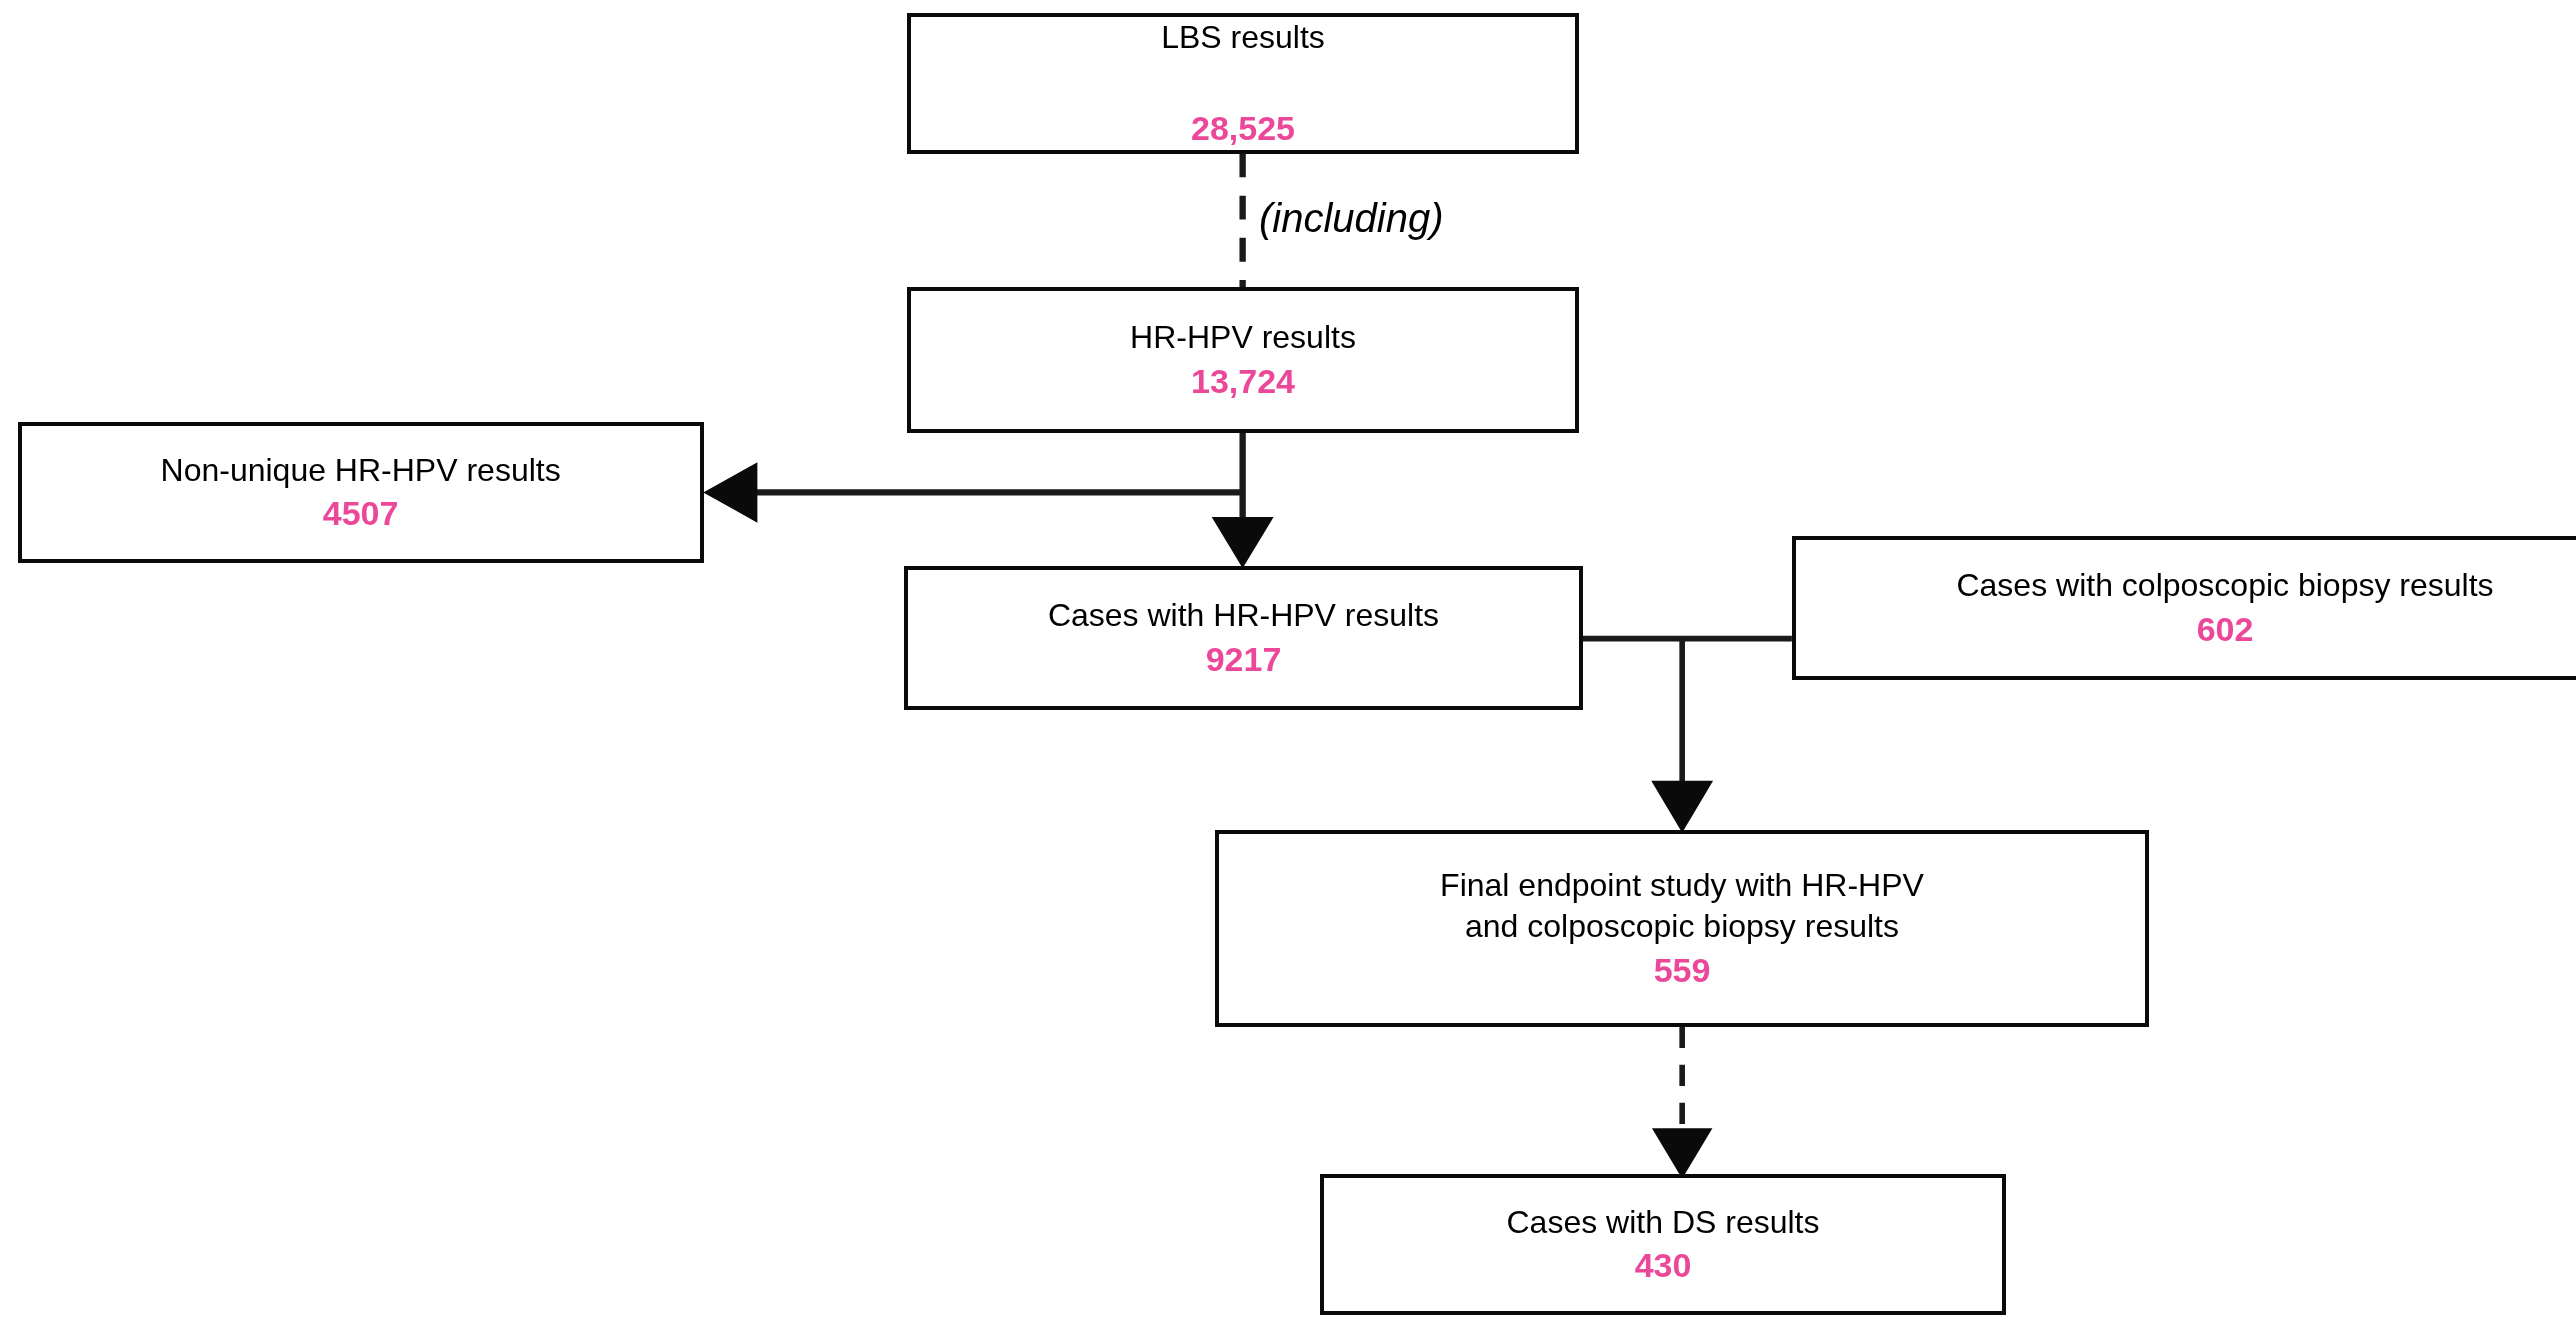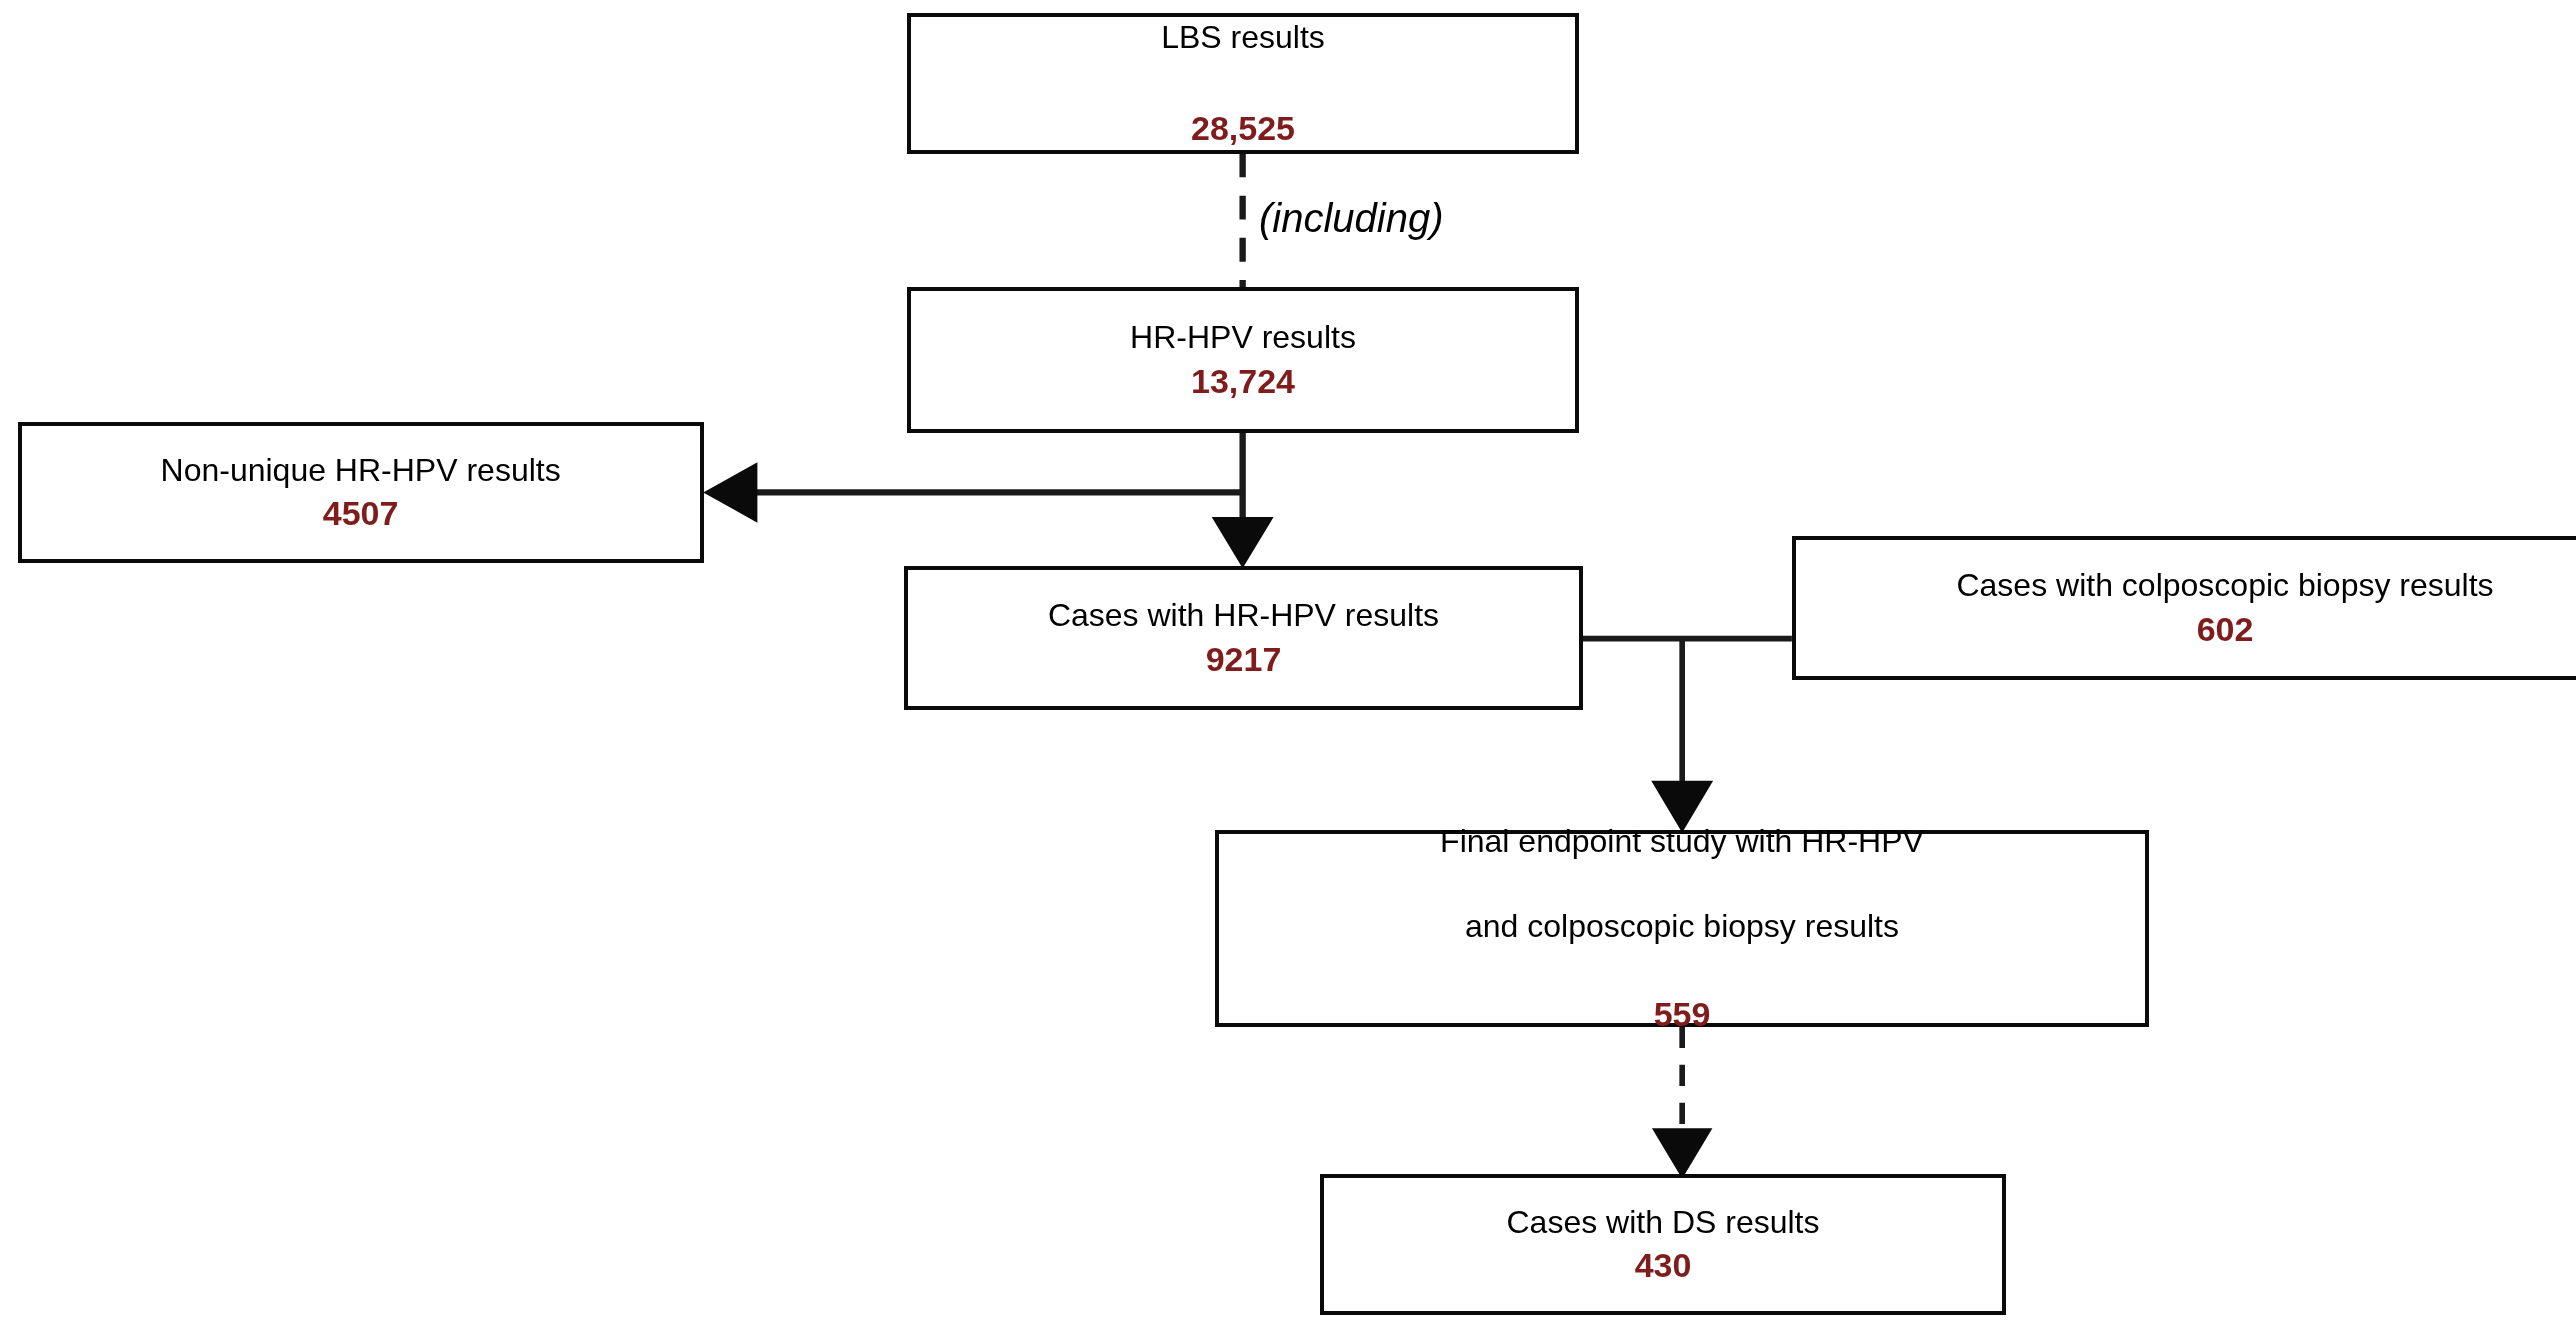--- a/index.html
+++ b/index.html
@@ -36,32 +36,32 @@
     font-size: 32px;
     line-height: 1.30;
     color: #000000;
     white-space: nowrap;
     font-weight: 400;
   }
   .node .count {
     display: block;
     font-size: 34px;
     line-height: 1.30;
-    color: #7f1d1d;
+    color: #ec4899;
     font-weight: bold;
     white-space: nowrap;
   }
 
   
   #node-lbs          { left: 907px; top:   12.7px; width:  672px; height: 141px; justify-content: space-between; }
   #node-hrhpv        { left: 907px; top:  287px; width:  672px; height: 146px; }
   #node-nonunique    { left:   17.6px; top:  422px; width:  686px; height: 141px; }
   #node-cases-hrhpv  { left: 904px; top:  566px; width:  679px; height: 144px; }
   #node-cases-colpo  { left: 1792px; top:  536px; width: 866px; height: 144px; }
-  #node-final        { left: 1215px; top: 830px; width: 934px; height: 197px; gap: 44px; }
+  #node-final        { left: 1215px; top: 830px; width: 934px; height: 197px; }
   #node-ds           { left: 1320px; top: 1174px; width:  686px; height: 141px; }
 
   
   #wires {
     position: absolute;
     left: 0;
     top: 0;
     width: 2576px;
     height: 1328px;
     z-index: 1;

